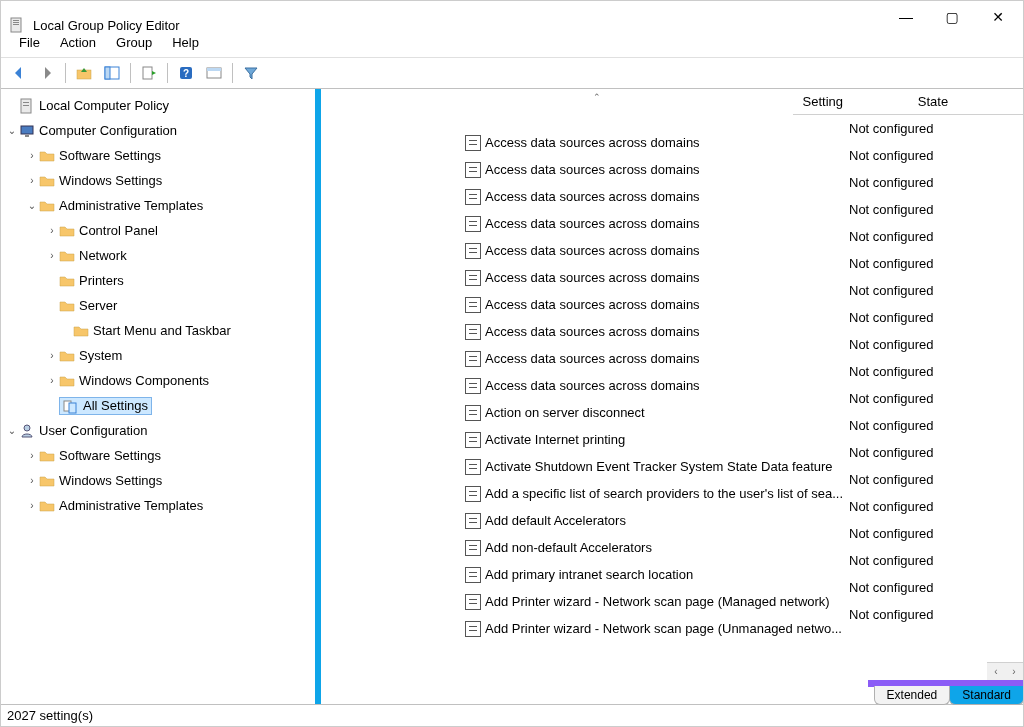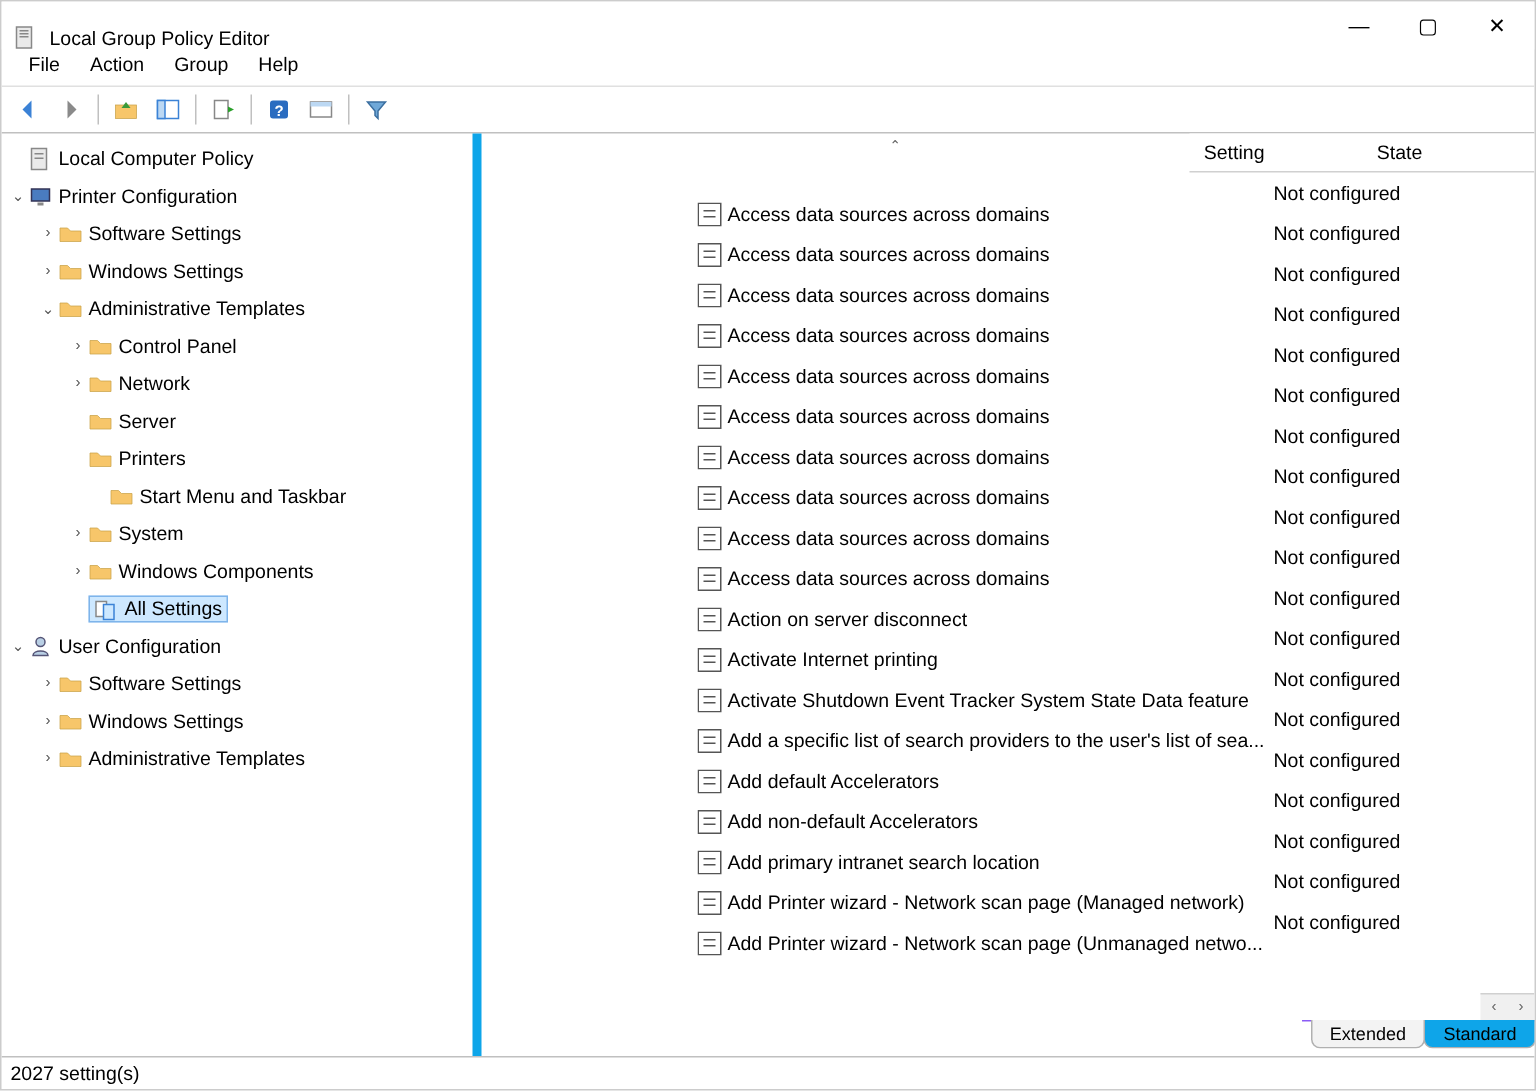--- a/index.html
+++ b/index.html
@@ -156,21 +156,21 @@
 }
 .hscroll .arrow { width:18px; text-align:center; font-size:10px; color:#666;}
 .hscroll .track { flex:1; position:relative; height:100%;}
 .hscroll .thumb { position:absolute; left:0; width:55%; top:2px; bottom:2px; background:#c8c8c8; border-radius:2px;}
 
 .tabs {
   height: 24px;
   display:flex;
   align-items:flex-start;
   padding-left: 6px;
-  border-top:1px solid #8b5cf6;
+  border-top:7px solid #8b5cf6;
   background:#fff;
 }
 .tab {
   border:1px solid #b0b0b0;
   border-top:none;
   border-bottom-left-radius:6px;
   border-bottom-right-radius:6px;
   padding: 2px 12px;
   margin-right:-1px;
   background:#0ea5e9;
@@ -288,21 +288,21 @@
       </li>
       <li class="tree-item" style="padding-left:4px">
         <span class="expander">⌄</span>
         <span class="ico">
             <svg width="16" height="16" viewBox="0 0 16 16">
               <rect x="2" y="3" width="12" height="8" fill="#4a7cc0" stroke="#335"></rect>
               <rect x="6" y="12" width="4" height="2" fill="#888"></rect>
             </svg>
           </span>
         <span class="label-wrap">
-            <span>Printer Configuration</span>
+            <span>Computer Configuration</span>
           </span>
       </li>
       <li class="tree-item" style="padding-left:24px">
         <span class="expander">›</span>
         <span class="ico">
             <svg width="16" height="16" viewBox="0 0 16 16">
               <path class="folder-svg" d="M1 4 L6 4 L8 6 L15 6 L15 13 L1 13 Z"></path>
             </svg>
           </span>
         <span class="label-wrap">
@@ -354,32 +354,32 @@
           </span>
       </li>
       <li class="tree-item" style="padding-left:44px">
         <span class="expander"></span>
         <span class="ico">
             <svg width="16" height="16" viewBox="0 0 16 16">
               <path class="folder-svg" d="M1 4 L6 4 L8 6 L15 6 L15 13 L1 13 Z"></path>
             </svg>
           </span>
         <span class="label-wrap">
-            <span>Server</span>
+            <span>Printers</span>
           </span>
       </li>
       <li class="tree-item" style="padding-left:44px">
         <span class="expander"></span>
         <span class="ico">
             <svg width="16" height="16" viewBox="0 0 16 16">
               <path class="folder-svg" d="M1 4 L6 4 L8 6 L15 6 L15 13 L1 13 Z"></path>
             </svg>
           </span>
         <span class="label-wrap">
-            <span>Printers</span>
+            <span>Server</span>
           </span>
       </li>
       <li class="tree-item" style="padding-left:58px">
         <span class="expander"></span>
         <span class="ico">
             <svg width="16" height="16" viewBox="0 0 16 16">
               <path class="folder-svg" d="M1 4 L6 4 L8 6 L15 6 L15 13 L1 13 Z"></path>
             </svg>
           </span>
         <span class="label-wrap">

